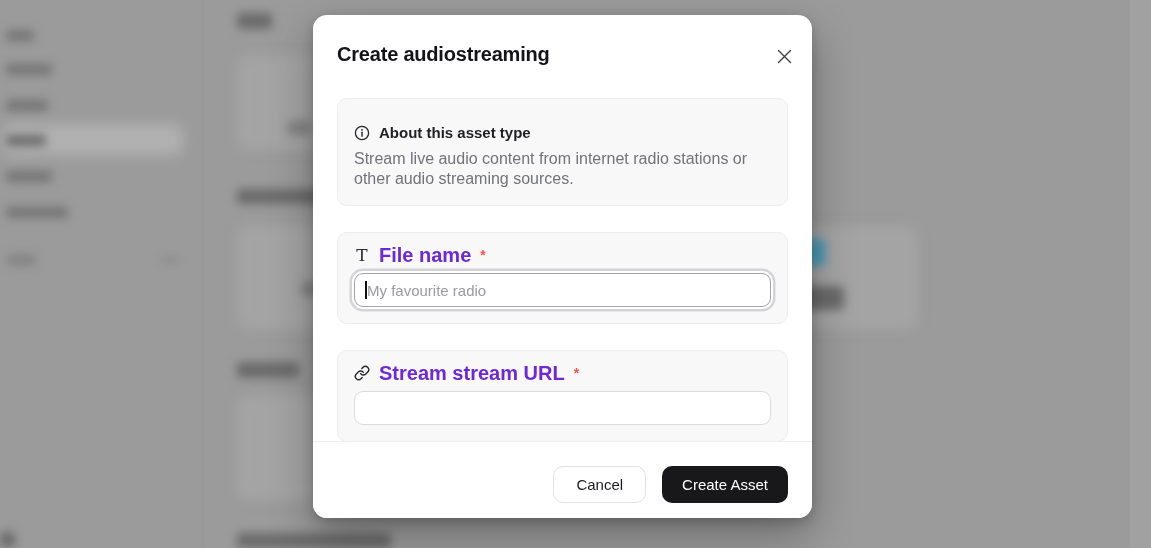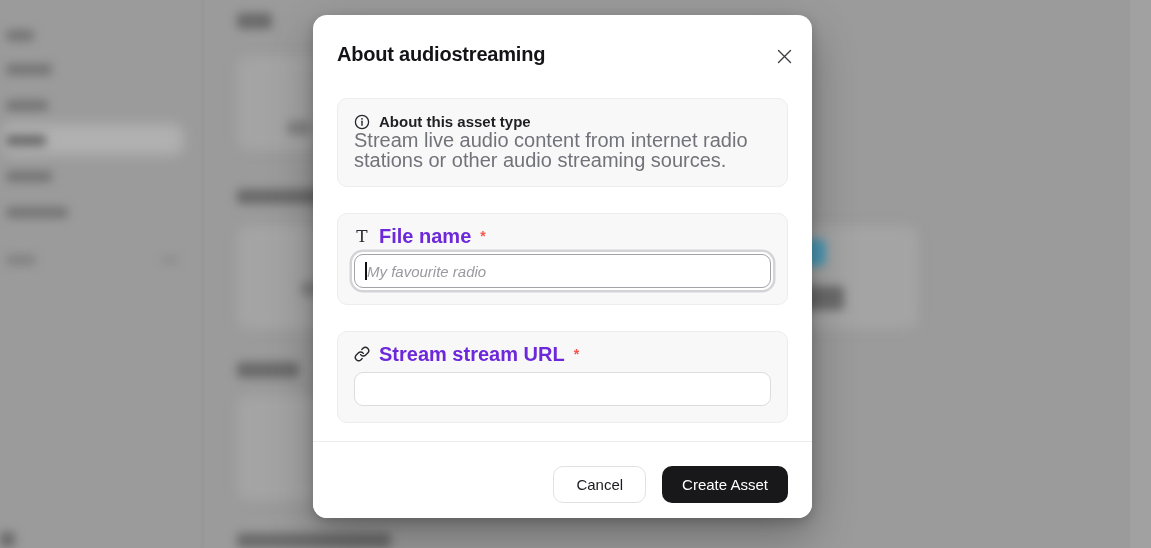--- a/index.html
+++ b/index.html
@@ -35,41 +35,40 @@
   .close-btn{
     position:absolute;top:30px;right:17px;width:22px;height:22px;
     display:flex;align-items:center;justify-content:center;
     background:transparent;border:none;cursor:pointer;padding:0;
   }
 
   .panel{
     background:#f8f8f8;border:1px solid #ededed;border-radius:10px;
     box-sizing:border-box;
   }
-  .info-card{margin-top:32px;padding:15px 16px 16px;}
+  .info-card{margin-top:32px;padding:26px 16px 16px;}
   .info-title-row{display:flex;align-items:center;gap:9px;}
   .info-title{font-size:15px;font-weight:600;color:#1f1f24;line-height:16px;}
-  .info-body{font-size:20px;line-height:20px;color:#72727a;max-width:408px;}
+  .info-body{margin-top:8px;font-size:16px;line-height:20px;color:#72727a;max-width:408px;}
 
   .field-card{margin-top:26px;padding:14px 16px 16px;}
   .field-label-row{display:flex;align-items:center;gap:9px;}
   .field-label{font-size:20px;font-weight:600;color:#6d28d9;line-height:16px;}
   .asterisk{color:#f4544c;font-size:14px;font-weight:700;line-height:16px;}
   .input-wrap{position:relative;margin-top:10px;}
   .text-input{
     display:block;width:100%;height:34px;box-sizing:border-box;
     border:1px solid #dcdcdc;border-radius:9px;background:#fff;
     font-family:"Liberation Sans",sans-serif;font-size:15px;color:#1f1f24;
     padding:0 12px;outline:none;
   }
   .text-input::placeholder{color:#9a9aa0;}
   .text-input.focused{
     border-color:#a2a2a7;
     box-shadow:0 0 0 2px #ffffff, 0 0 0 4.5px #d4d4d8;
-    font-style:italic;
   }
   .caret{position:absolute;left:11px;top:8px;width:2px;height:18px;background:#0f0f12;}
 
   .t-glyph{
     font-family:"DejaVu Serif", serif;font-size:17px;line-height:16px;color:#2a2a30;
     width:16px;text-align:center;display:inline-block;
   }
 
   .modal-footer{
     position:absolute;left:0;right:0;bottom:0;height:77px;
@@ -123,21 +122,21 @@
 <div class="modal">
   <button class="close-btn">
     <span>
       <svg width="15" height="15" viewBox="0 0 15 15">
         <path d="M1.5 1.5 L13.5 13.5 M13.5 1.5 L1.5 13.5" stroke="#3f3f46" stroke-width="1.4" stroke-linecap="round"></path>
       </svg>
     </span>
   </button>
 
   <div class="modal-inner">
-    <div class="modal-title">About audiostreaming</div>
+    <div class="modal-title">Create audiostreaming</div>
 
     <div class="panel info-card">
       <div class="info-title-row">
         <span>
           <svg width="16" height="16" viewBox="0 0 16 16">
             <circle cx="8" cy="8" r="6.6" fill="none" stroke="#26262b" stroke-width="1.3"></circle>
             <line x1="8" y1="7.2" x2="8" y2="11.3" stroke="#26262b" stroke-width="1.4" stroke-linecap="round"></line>
             <circle cx="8" cy="4.8" r="0.9" fill="#26262b"></circle>
           </svg>
         </span>

